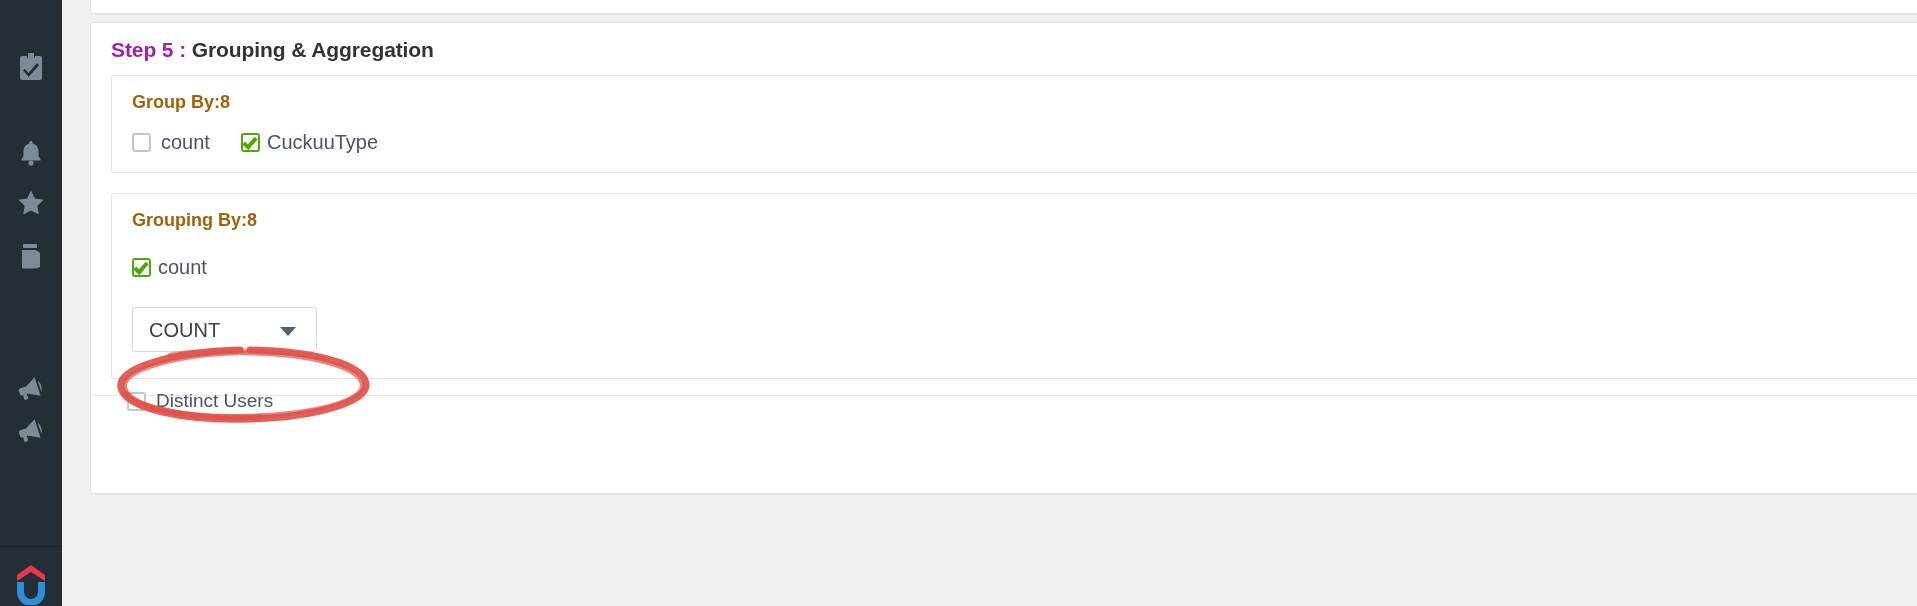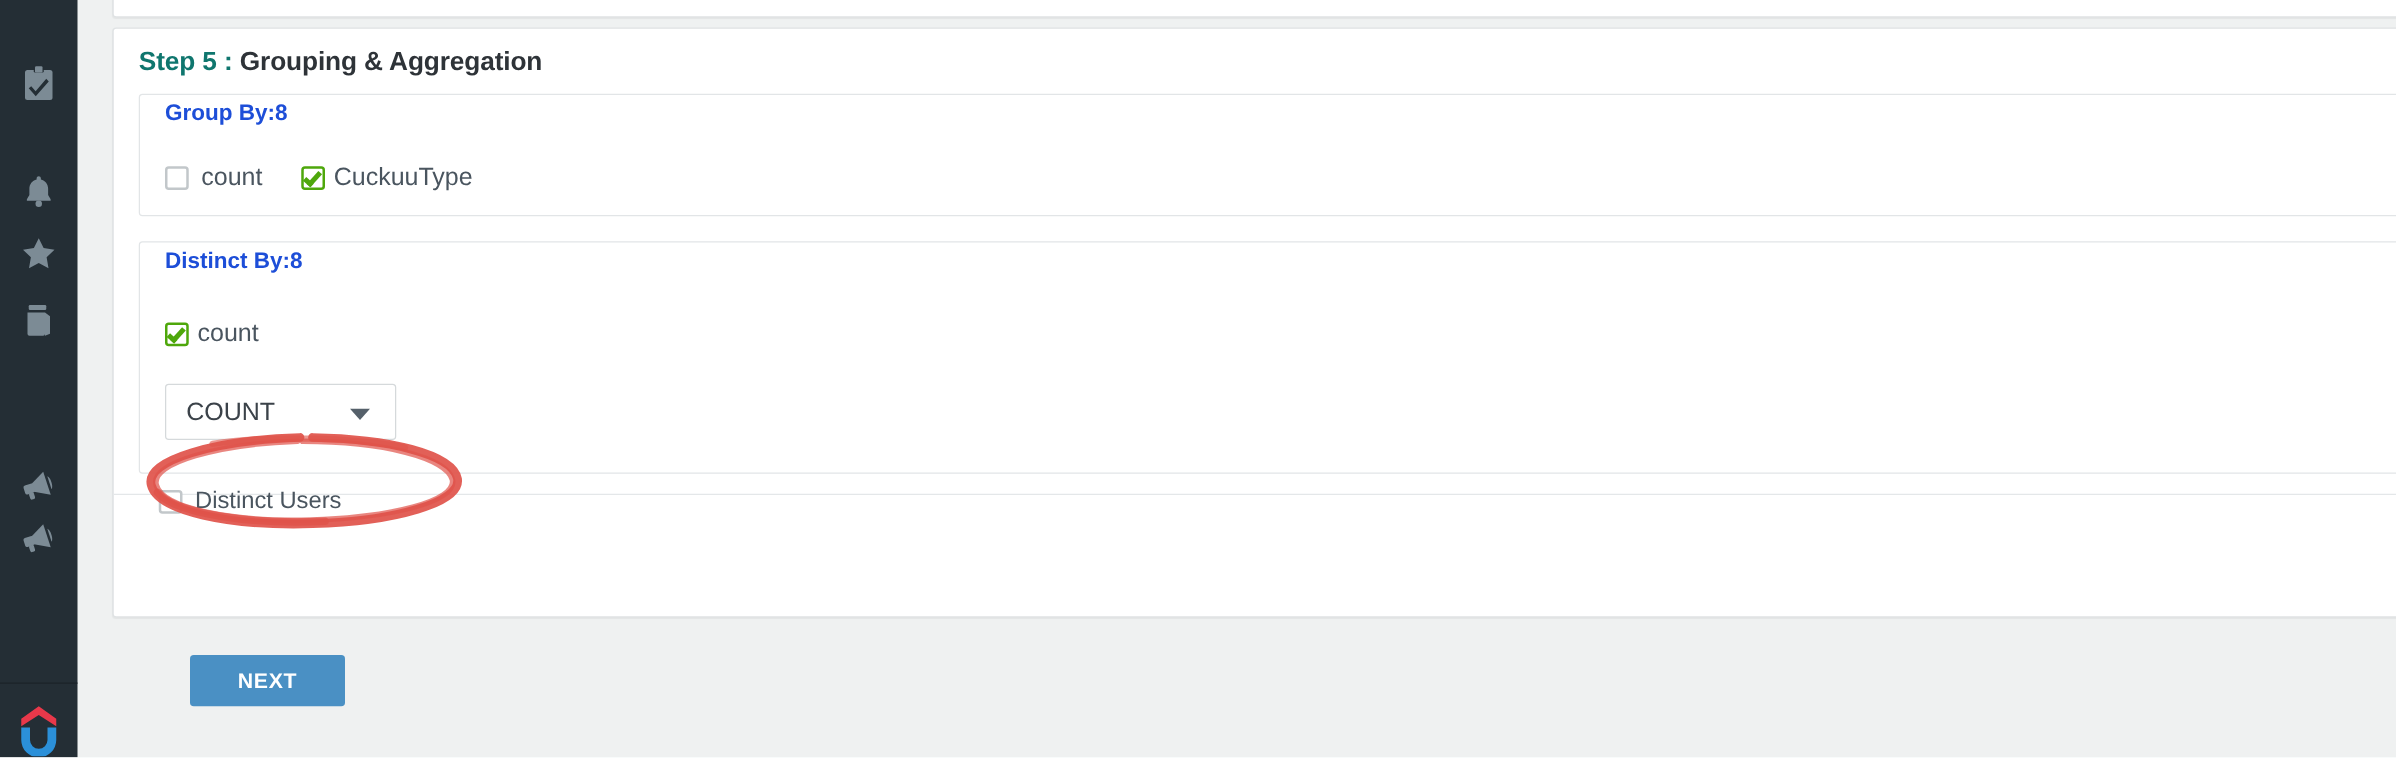--- a/index.html
+++ b/index.html
@@ -110,21 +110,21 @@
     position: absolute;
     left: 20px;
     top: 15px;
     font-size: 21px;
     font-weight: bold;
     color: #2e3338;
     white-space: nowrap;
     letter-spacing: -0.1px;
   }
   .step-title .step-no {
-    color: #0f766e;
+    color: #a21caf;
     margin-top: 44px;
   }
 
   
   .subpanel {
     position: absolute;
     left: 20px;
     right: 20px;
     background: #ffffff;
     border: 1px solid #e2e5e7;
@@ -136,24 +136,24 @@
     height: 98px;
   }
   .subpanel-agg {
     top: 170px;
     height: 186px;
   }
 
   .subpanel-title {
     position: absolute;
     left: 20px;
-    top: 4px;
+    top: 16px;
     font-size: 18px;
     font-weight: bold;
-    color: #1d4ed8;
+    color: #a16207;
     white-space: nowrap;
   }
 
   
   .cb-row {
     position: absolute;
     display: flex;
     align-items: center;
   }
   .cb-row.group-row { left: 20px; top: 55px; }
@@ -397,21 +397,21 @@
 
           <label class="cb-item">
             <span class="cb-box checked"></span>
             <span class="cb-label tight">CuckuuType</span>
           </label>
 
         </div>
       </div>
 
       <div class="subpanel subpanel-agg">
-        <div class="subpanel-title">Distinct By:8</div>
+        <div class="subpanel-title">Grouping By:8</div>
 
         <div class="cb-row agg-row">
           <label class="cb-item">
             <span class="cb-box checked"></span>
             <span class="cb-label tight">count</span>
           </label>
         </div>
 
         <div class="select-wrap">
           <span class="select-value">COUNT</span>
@@ -423,21 +423,20 @@
 
       <div class="distinct-row">
         <label class="cb-item">
           <span class="cb-box"></span>
           <span class="cb-label">Distinct Users</span>
         </label>
       </div>
 
     </div>
 
-    <button class="next-btn">NEXT</button>
 
     <div class="bottom-strip"></div>
 
     <div class="annotation">
       <svg width="270" height="80" viewBox="0 0 270 80">
         <g fill="none" stroke="#e0534a" stroke-linecap="round" stroke-linejoin="round">
           <path d="M140 6 C 200 7, 252 19, 256 39 C 259 58, 206 73, 140 75 C 74 77, 16 65, 11 44 C 6 24, 62 8, 130 6" stroke-width="7" opacity="0.92"></path>
           <path d="M132 9 C 196 9, 248 22, 252 40 C 255 57, 204 70, 139 72 C 76 74, 20 63, 15 44 C 10 26, 66 11, 128 9" stroke-width="4.5" opacity="0.7"></path>
           <path d="M150 73 C 92 76, 30 67, 16 50" stroke-width="6" opacity="0.8"></path>
           <path d="M60 11 C 100 5, 170 5, 214 14" stroke-width="5" opacity="0.6"></path>

